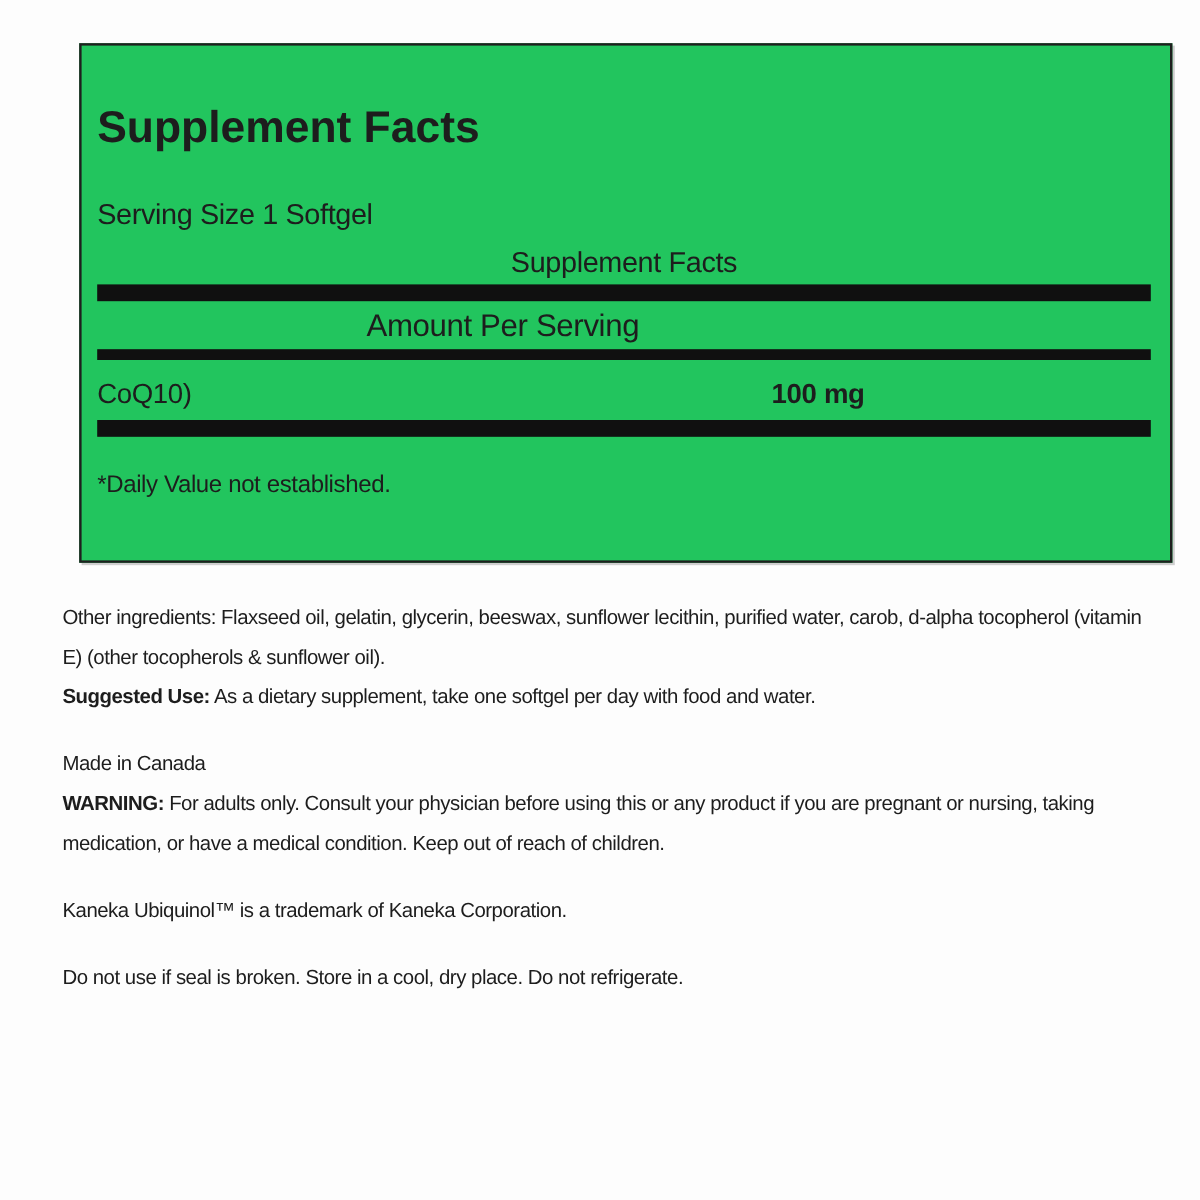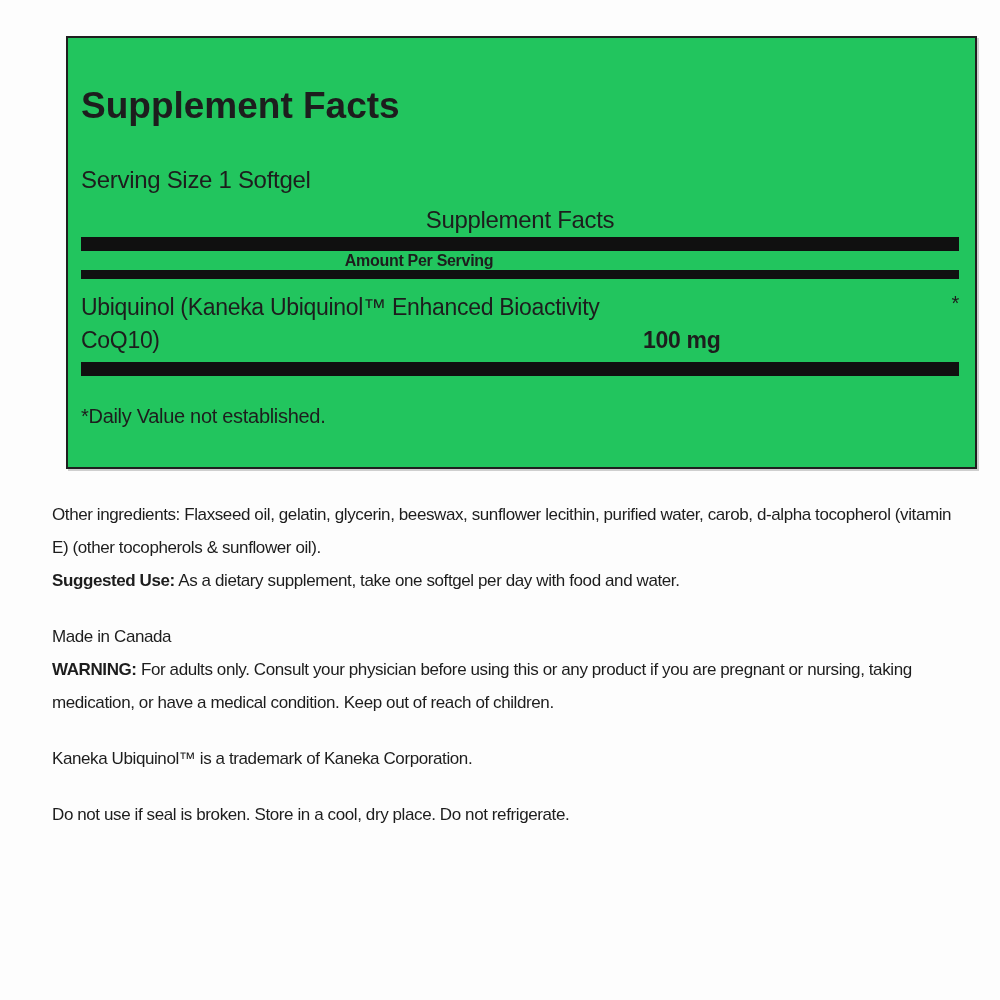--- a/index.html
+++ b/index.html
@@ -30,21 +30,21 @@
     font-size: 37px; font-weight: bold; line-height: 40px;
     letter-spacing: 0;
   }
   .serving { margin-top: 40px; font-size: 24px; line-height: 28px; }
   .subtitle { margin-top: 12px; font-size: 24px; line-height: 28px; text-align: center; }
   .bar { background: #101010; }
   .bar.thick { height: 14px; }
   .bar.top { margin-top: 3px; }
   .bar.med { height: 9px; }
   .bar.bottom { margin-top: 5px; }
-  .hdr-row { display: flex; align-items: center; height: 19px; font-size: 16px; font-weight: bold; line-height: 24px; }
+  .hdr-row { display: flex; align-items: center; height: 40px; font-size: 26px; font-weight: normal; line-height: 24px; }
   .hdr-left { width: 77%; text-align: center; }
   .hdr-right { flex: 1; text-align: right; }
   .nutrient { padding-top: 12px; font-size: 23px; line-height: 33px; }
   .n-line1 { display: flex; justify-content: space-between; }
   .dv-star { font-size: 20px; line-height: 24px; }
   .n-line2 { position: relative; }
   .amount { position: absolute; left: 562px; top: 0; font-weight: bold; }
   .footnote { margin-top: 26px; font-size: 20px; line-height: 28px; }
   
   .body-text {
@@ -72,24 +72,20 @@
 
       <div class="bar thick top"></div>
 
       <div class="hdr-row">
         <span class="hdr-left">Amount Per Serving</span>
       </div>
 
       <div class="bar med"></div>
 
       <div class="nutrient">
-        <div class="n-line1">
-          <span>Ubiquinol (Kaneka Ubiquinol™ Enhanced Bioactivity</span>
-          <span class="dv-star">*</span>
-        </div>
         <div class="n-line2">
           <span>CoQ10)</span>
           <span class="amount">100 mg</span>
         </div>
       </div>
 
       <div class="bar thick bottom"></div>
 
       <div class="footnote">*Daily Value not established.</div>
     </div>

